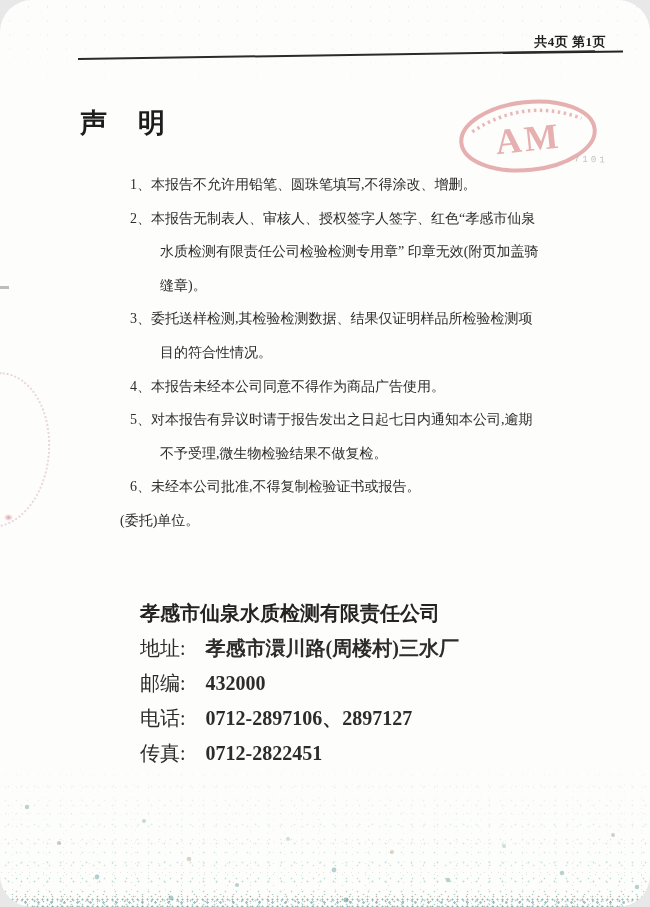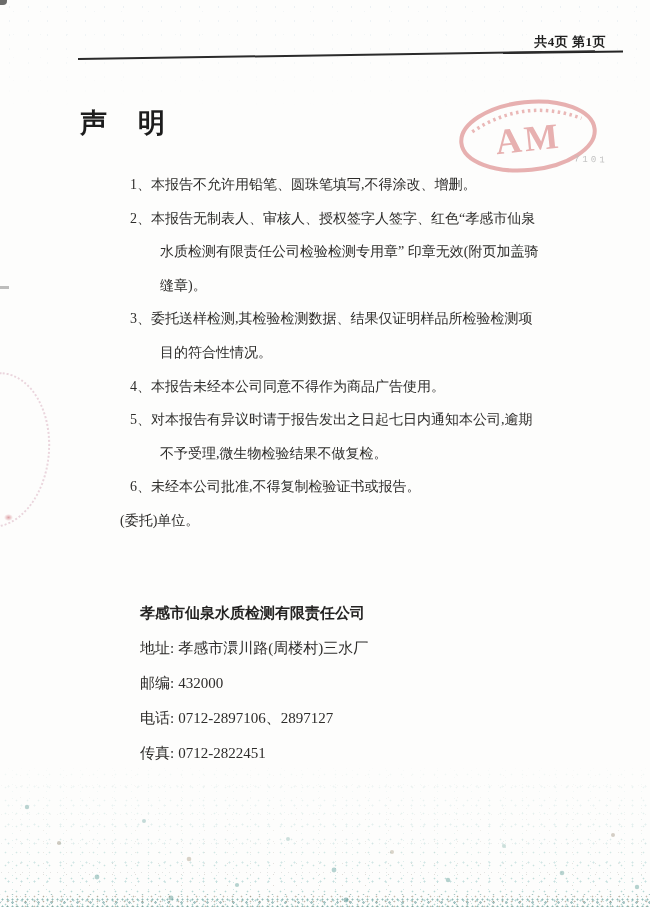--- a/index.html
+++ b/index.html
@@ -1,20 +1,21 @@
 <!DOCTYPE html>
 <html><head>
 <meta charset="utf-8">
 <style>
   html,body{margin:0;padding:0;background:#e8e8e8;}
   .page{
     position:relative;width:650px;height:907px;margin:0 auto;
     background:#fdfdfc;overflow:hidden;
     font-family:"Liberation Serif","DejaVu Serif",serif;
     color:#2c2b29;
+    border-radius:32px;
   }
   
   .page-indicator{
     position:absolute;top:33px;right:44px;
     font-size:13px;font-weight:bold;letter-spacing:.5px;color:#1f1f1f;
   }
   .underline-short{
     position:absolute;left:503px;top:52px;width:120px;height:2px;
     background:#242424;transform:rotate(-.7deg);transform-origin:left center;
   }
@@ -38,24 +39,24 @@
     position:absolute;left:130px;top:168px;width:486px;
     font-size:14px;line-height:33.6px;white-space:nowrap;color:#2d2c2a;
     font-weight:500;
   }
   .line{height:33.6px;}
   .cont{padding-left:30px;}
   .hang{margin-left:-10px;}
   
   .footer{
     position:absolute;left:140px;top:596px;
-    font-size:15px;line-height:35px;color:#2d2c2a;white-space:nowrap;
+    font-size:20px;line-height:35px;color:#2d2c2a;white-space:nowrap;
   }
   .company{font-weight:bold;color:#242322;}
-  .val{margin-left:4px;}
+  .val{margin-left:20px;font-weight:bold;}
   
   .seal-arc{
     position:absolute;left:-58px;top:372px;width:104px;height:152px;
     border:2px dotted rgba(188,112,142,.28);border-radius:50%;
     transform:rotate(5deg);
   }
   .seal-speck{
     position:absolute;left:4px;top:514px;width:9px;height:7px;
     background:radial-gradient(ellipse,rgba(195,85,95,.55),rgba(195,85,95,0) 70%);
   }

